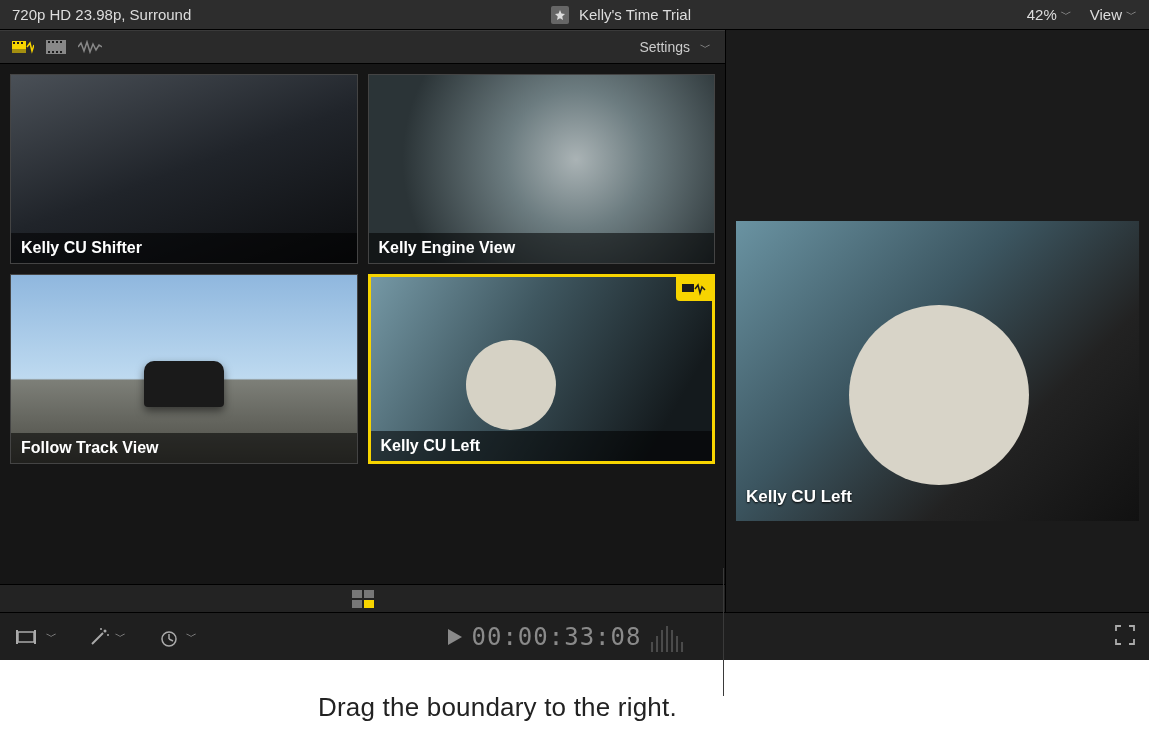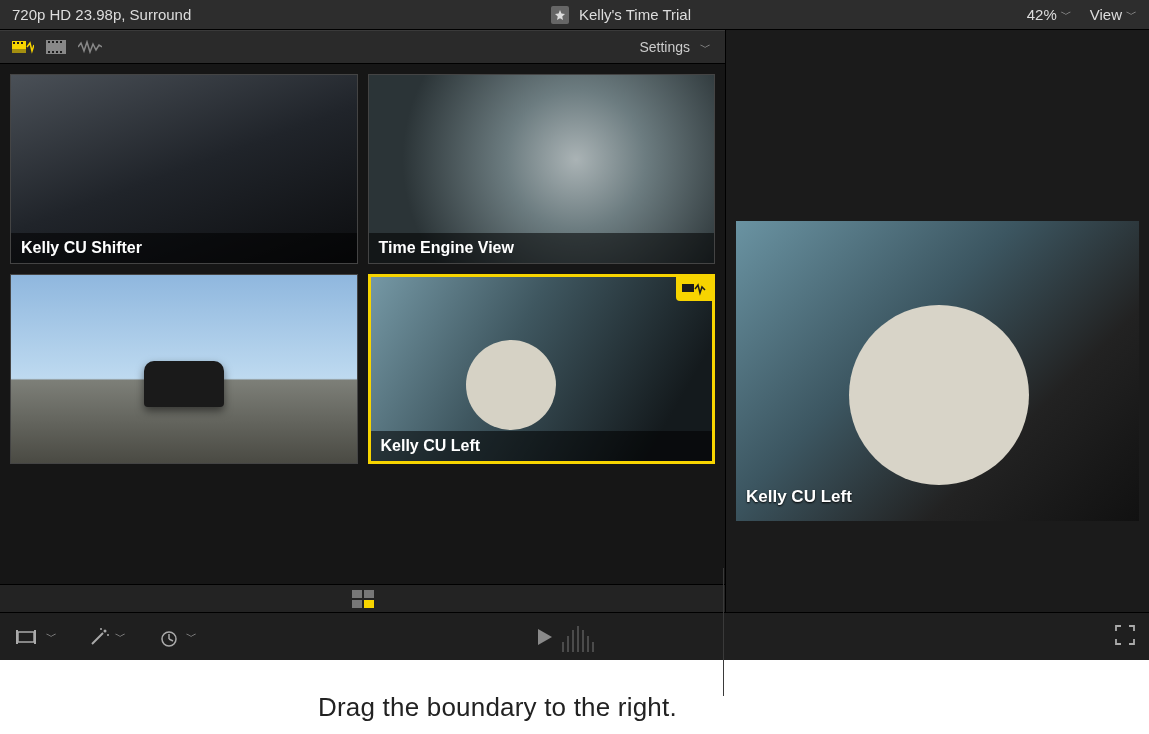--- a/index.html
+++ b/index.html
@@ -279,27 +279,28 @@
 
       <div class="angle-grid">
 
         <div class="angle">
           <div class="thumb thumb-shifter"></div>
           <div class="label-strip">Kelly CU Shifter</div>
         </div>
 
         <div class="angle">
           <div class="thumb thumb-engine"></div>
-          <div class="label-strip">Time Engine View</div>
+          <div class="label-strip">Kelly Engine View</div>
         </div>
 
         <div class="angle">
           <div class="thumb thumb-track">
             <div class="car-shape"></div>
           </div>
+          <div class="label-strip">Follow Track View</div>
         </div>
 
         <div class="angle selected">
           <div class="thumb thumb-left">
             <div class="helmet"></div>
           </div>
           <div class="badge">
             <svg width="24" height="14">
                 <rect x="0" y="2" width="12" height="8" fill="#1b1b1b"></rect>
               <path d="M13 7 L16 3 L18 11 L20 5 L23 8" stroke="#1b1b1b" stroke-width="1.5" fill="none"></path>
@@ -359,20 +360,21 @@
         <span class="chev">﹀</span>
       </span>
     </div>
 
     <div class="timecode">
       <span>
         <svg width="14" height="16">
             <path d="M0 0 L14 8 L0 16 Z" fill="#8a8a8a"></path>
           </svg>
       </span>
+      <span>00:00:33:08</span>
       <span class="tickmarks">
         <div style="height:10px"></div>
           <div style="height:16px"></div>
           <div style="height:22px"></div>
         <div style="height:26px"></div>
           <div style="height:22px"></div>
           <div style="height:16px"></div>
         <div style="height:10px"></div>
       </span>
     </div>

